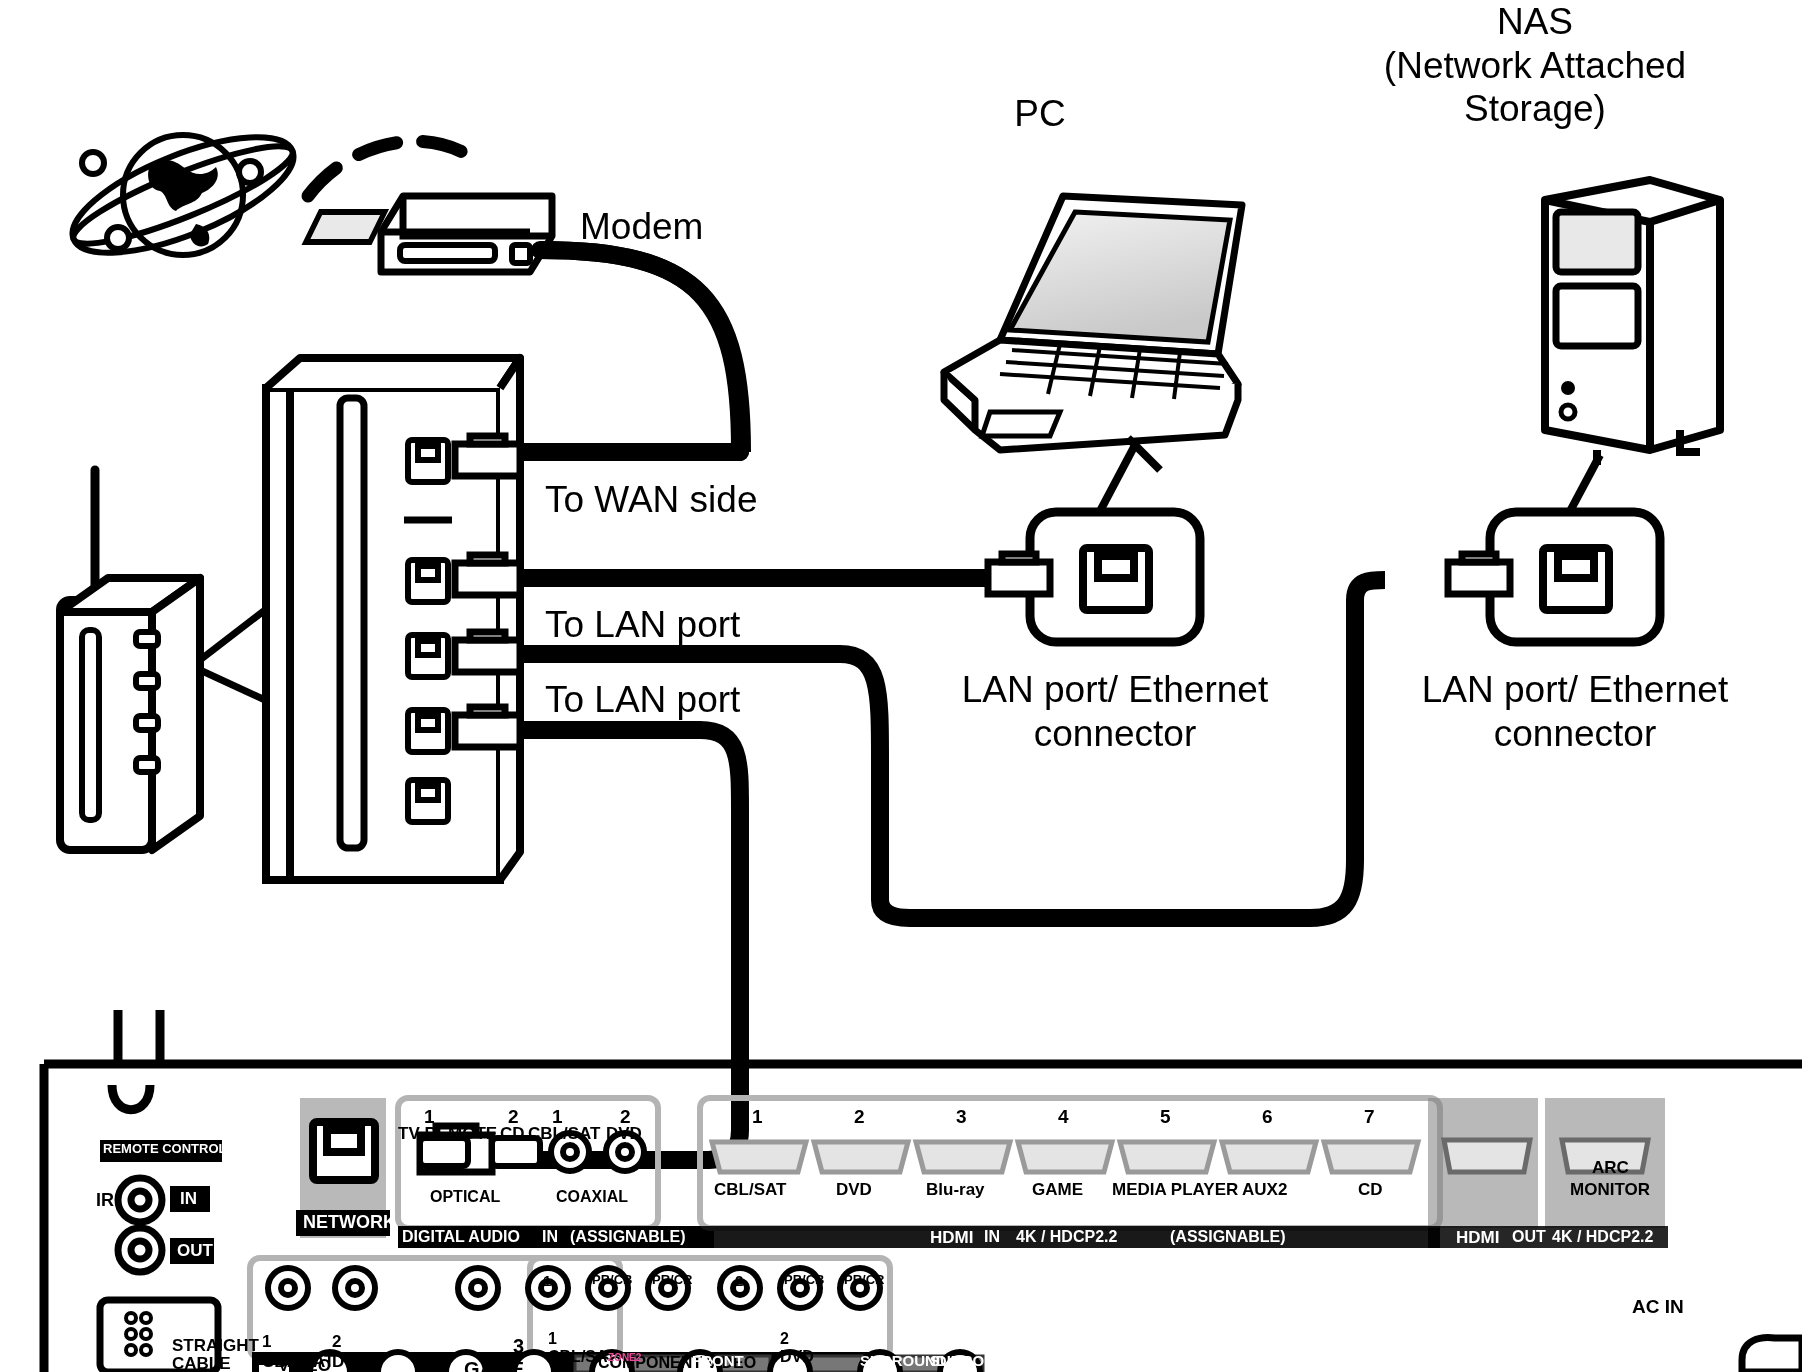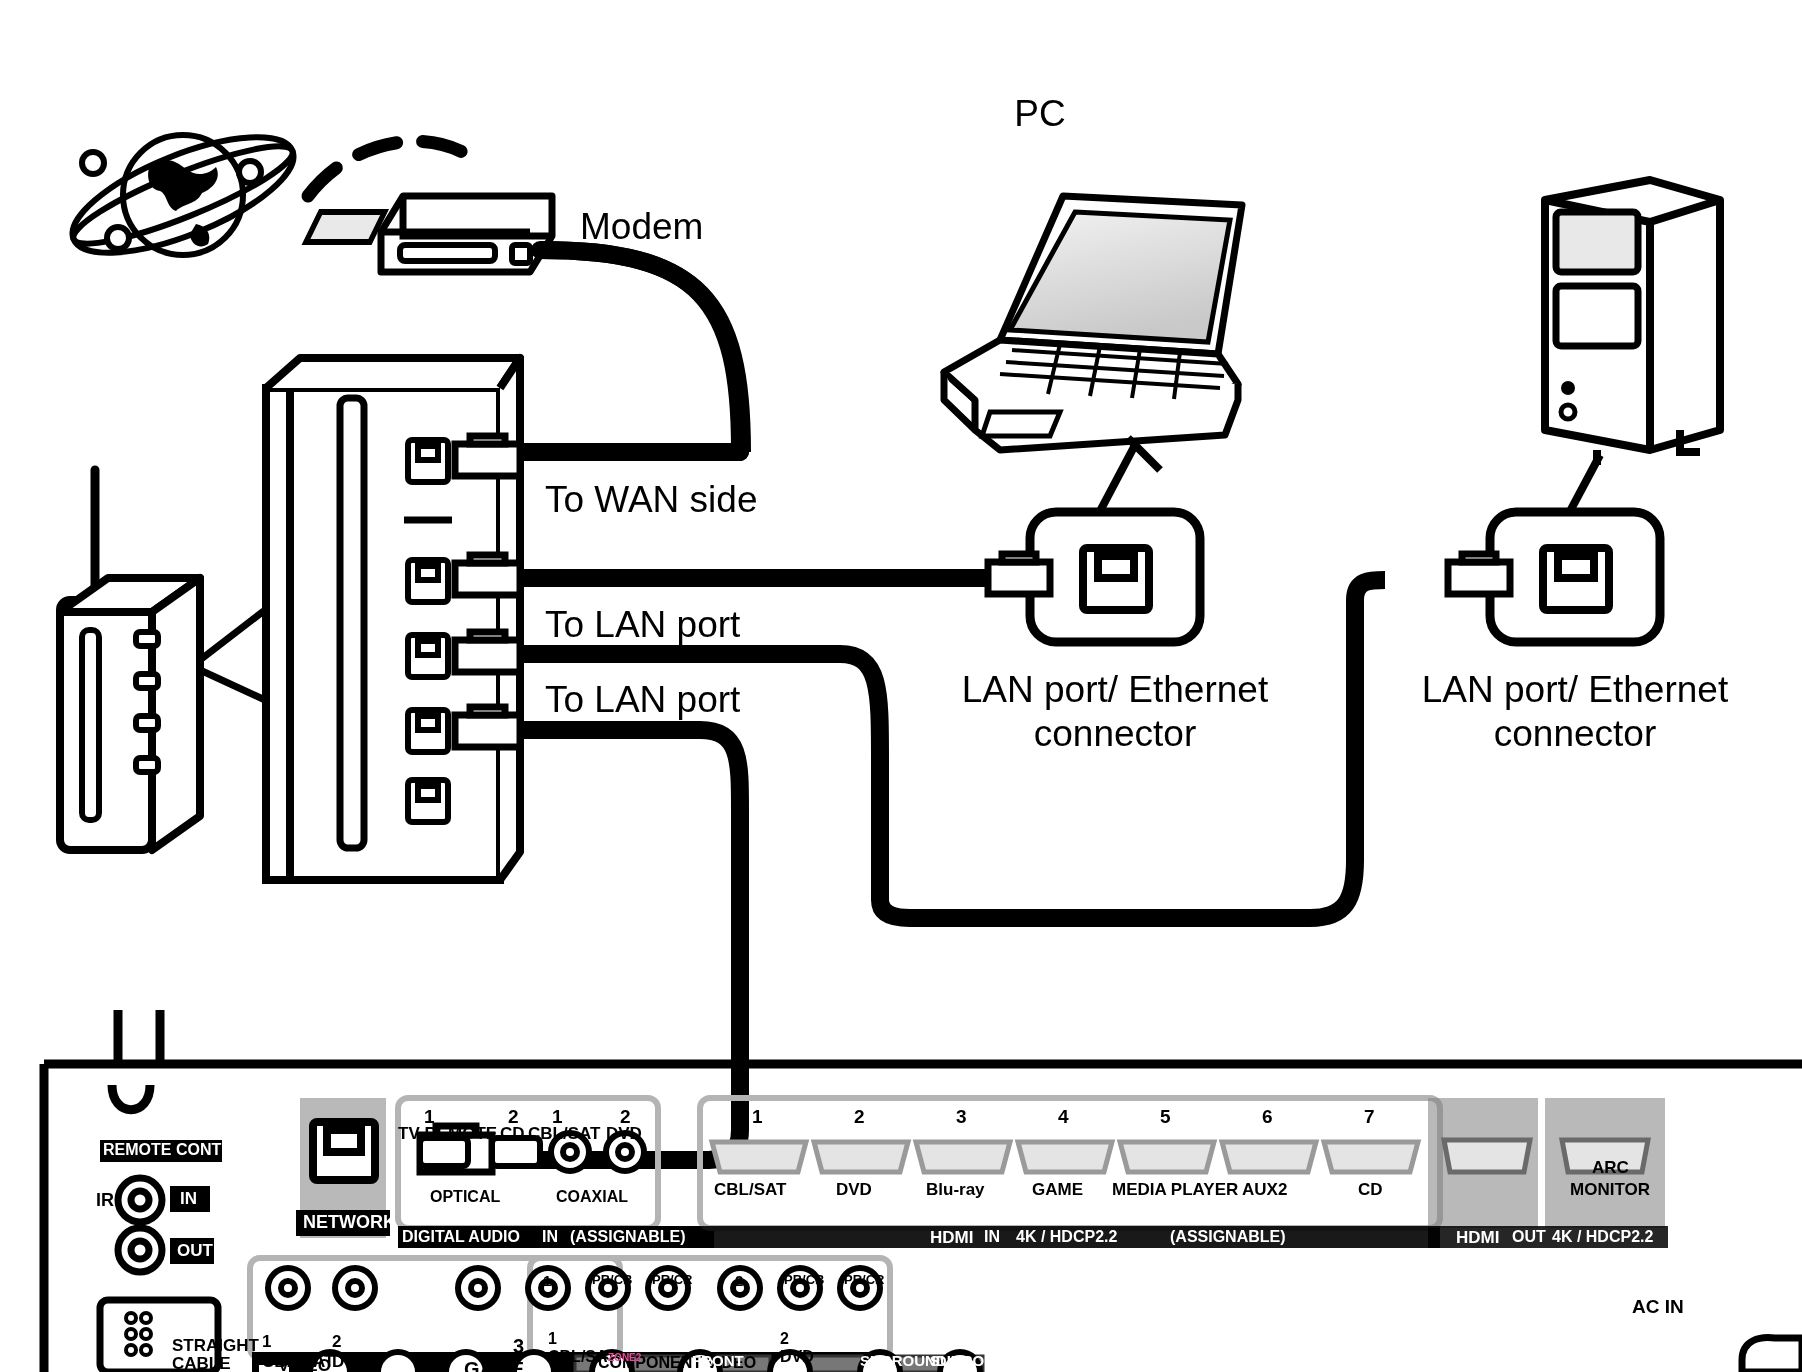--- a/index.html
+++ b/index.html
@@ -300,31 +300,34 @@
         <circle cx="880" cy="1372" r="20"></circle>
         <circle cx="960" cy="1372" r="20"></circle>
       </g>
 
       <path d="M1742 1360 C1742 1340 1760 1336 1775 1338 L1802 1338 L1802 1372 L1742 1372 Z" fill="#fff" stroke="#000" stroke-width="7"></path>
     </g>
   </svg>
 
   <div class="lbl" style="left:580px; top:205px;">Modem</div>
   <div class="lbl c" style="left:960px; top:92px; width:160px;">PC</div>
+  <div class="lbl c" style="left: 1325px; top: 0px; width: 420px; white-space: pre-line;">NAS
+(Network Attached
+Storage)</div>
 
   <div class="lbl" style="left:545px; top:478px;">To WAN side</div>
   <div class="lbl" style="left:545px; top:603px;">To LAN port</div>
   <div class="lbl" style="left:545px; top:678px;">To LAN port</div>
 
   <div class="lbl c" style="left: 895px; top: 668px; width: 440px; white-space: pre-line;">LAN port/ Ethernet
 connector</div>
   <div class="lbl c" style="left: 1355px; top: 668px; width: 440px; white-space: pre-line;">LAN port/ Ethernet
 connector</div>
 
-  <div class="tiny" style="left:103px; top:1141px; font-size:16px; color:#fff;">REMOTE CONTROL</div>
+  <div class="tiny" style="left:103px; top:1141px; font-size:13px; color:#fff;">REMOTE CONTROL</div>
   <div class="tiny" style="left:96px; top:1190px; font-size:18px;">IR</div>
   <div class="tiny" style="left:180px; top:1189px; font-size:17px; color:#fff;">IN</div>
   <div class="tiny" style="left:177px; top:1241px; font-size:17px; color:#fff;">OUT</div>
   <div class="tiny" style="left: 172px; top: 1318px; font-size: 17px; line-height: 1.1; white-space: pre-line;">
     <span>STRAIGHT
 CABLE</span>
   </div>
 
   <div class="tiny" style="left:303px; top:1212px; font-size:18px; color:#fff;">NETWORK</div>
 

